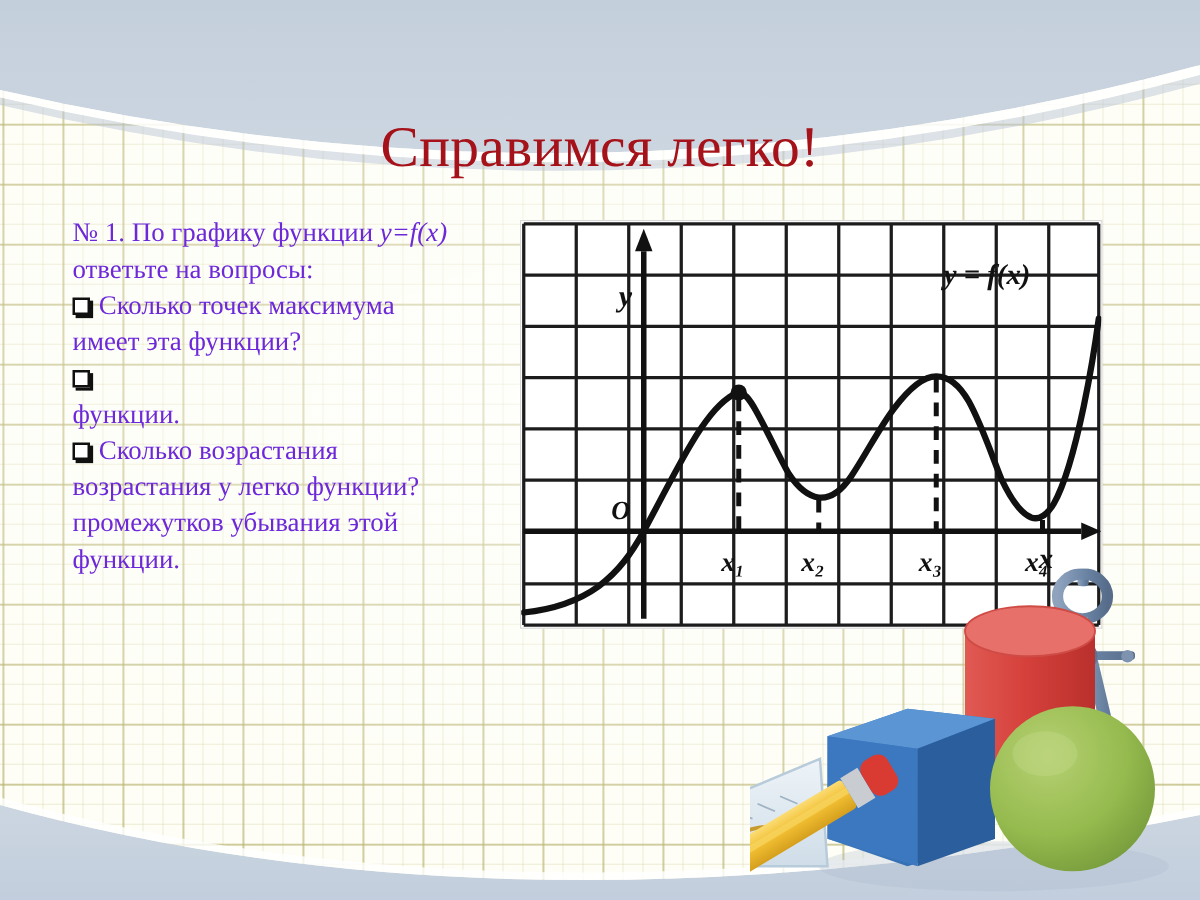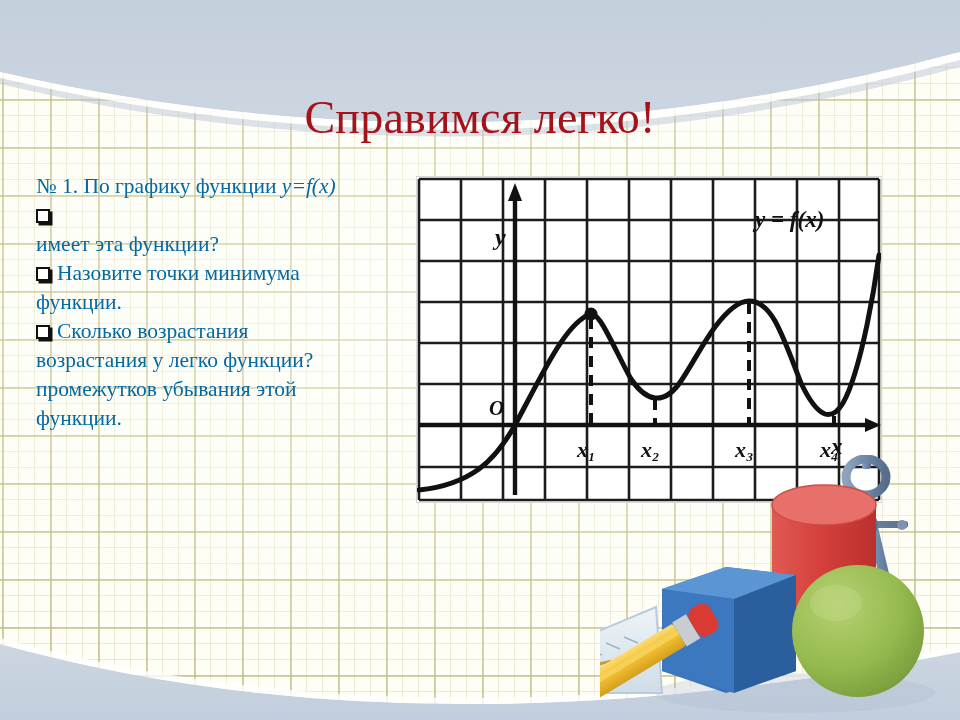--- a/index.html
+++ b/index.html
@@ -59,22 +59,23 @@
   
   #qblock {
     position:absolute;
     left:36px; top:172px;
     width:392px;
   }
   .qline {
     font-family:"Liberation Serif", serif;
     font-size:21.5px;
     line-height:29px;
-    color:#0369a1;
+    color:#6d28d9;
     text-indent:0;
+    margin-left:22px;
   }
   .qline .it { font-style:italic; }
   .bullet-item { display:block; }
   .bullet-glyph {
     display:inline-block;
     width:14px; height:14px;
     margin-right:7px;
     position:relative;
     top:1px;
     border:2.5px solid #101010;
@@ -122,28 +123,29 @@
 
     <path d="M0,644 Q420,760 960,652 L960,720 L0,720 Z" fill="url(#arcg2)"></path>
     <path d="M0,638 Q420,754 960,646 L960,652 Q420,760 0,644 Z" fill="#ffffff" opacity="0.8"></path>
   </svg>
 
   <div id="title">Справимся легко!</div>
 
   <div id="qblock">
 
     <div class="qline"><span>№ 1. По графику функции </span><span class="it">y=f(x)</span></div>
+    <div class="qline">ответьте на вопросы:</div>
+
+    <div class="qline bullet-item">
+      <span class="bullet-glyph"></span><span>Сколько точек максимума</span>
+    </div>
+    <div class="qline">имеет эта функции?</div>
 
     <div class="qline bullet-item">
       <span class="bullet-glyph"></span>
-    </div>
-    <div class="qline">имеет эта функции?</div>
-
-    <div class="qline bullet-item">
-      <span class="bullet-glyph"></span><span>Назовите точки минимума</span>
     </div>
     <div class="qline">функции.</div>
 
     <div class="qline bullet-item">
       <span class="bullet-glyph"></span><span>Сколько возрастания</span>
     </div>
     <div class="qline">возрастания у легко функции?</div>
 
     <div class="qline">промежутков убывания этой</div>
     <div class="qline">функции.</div>

